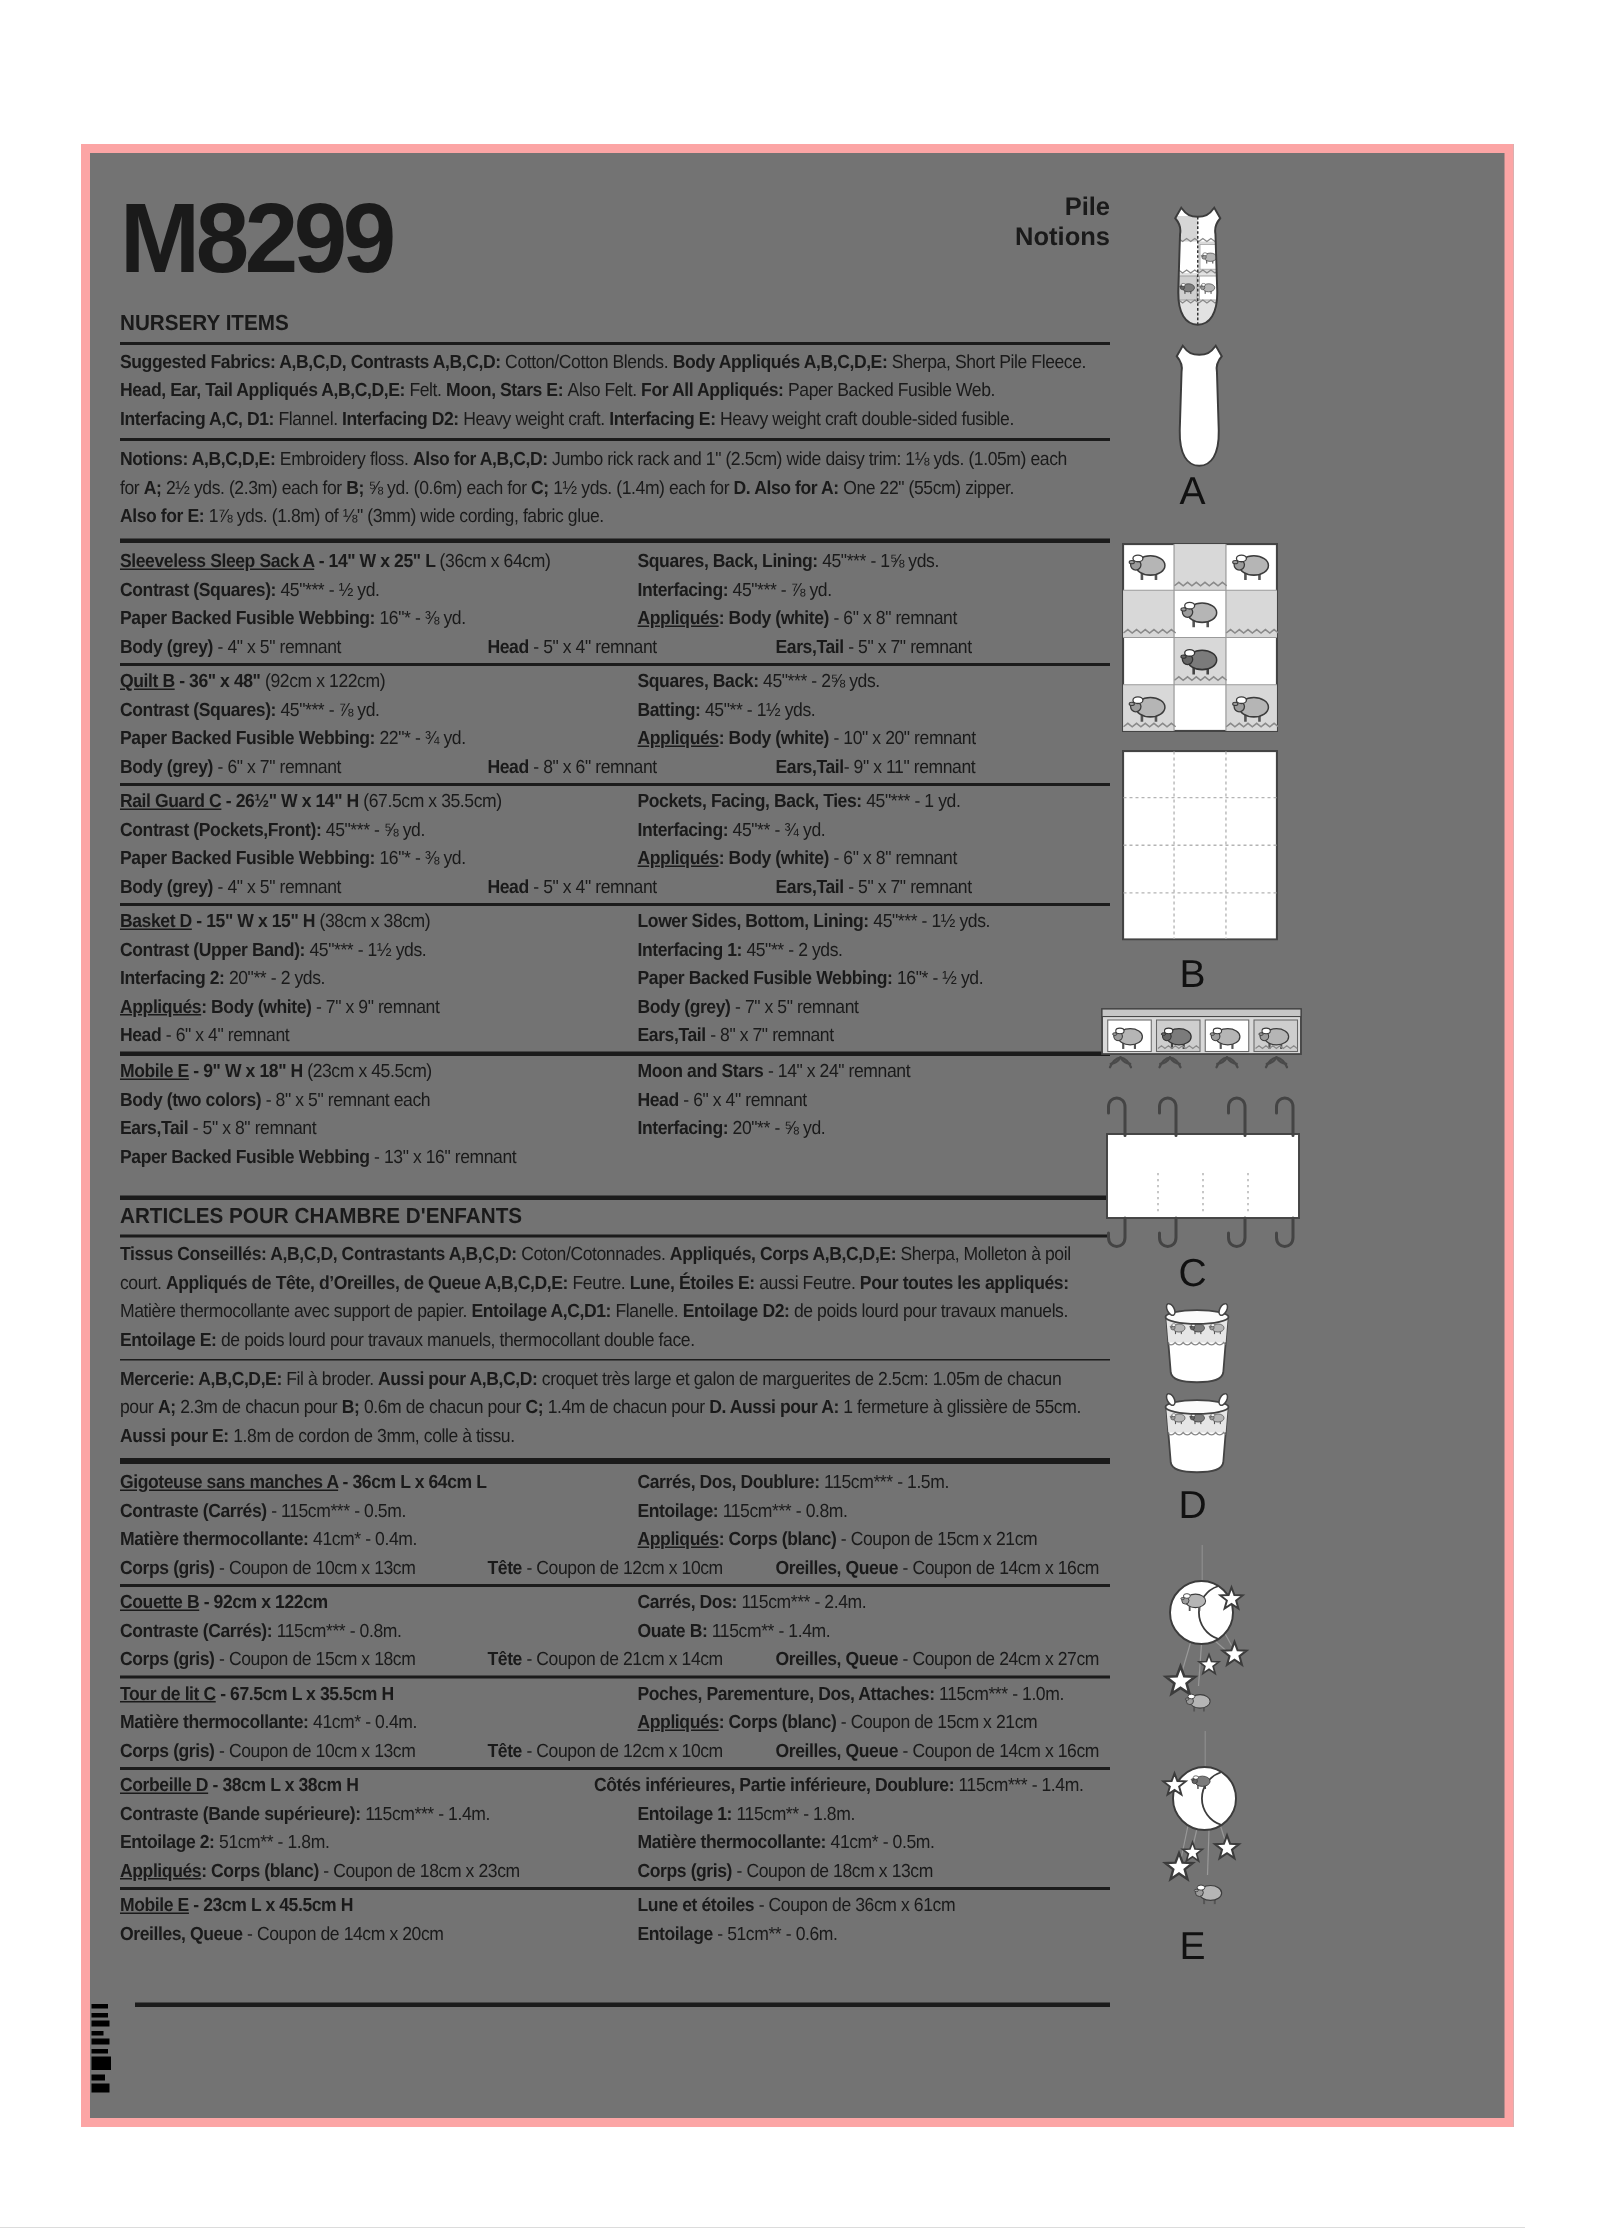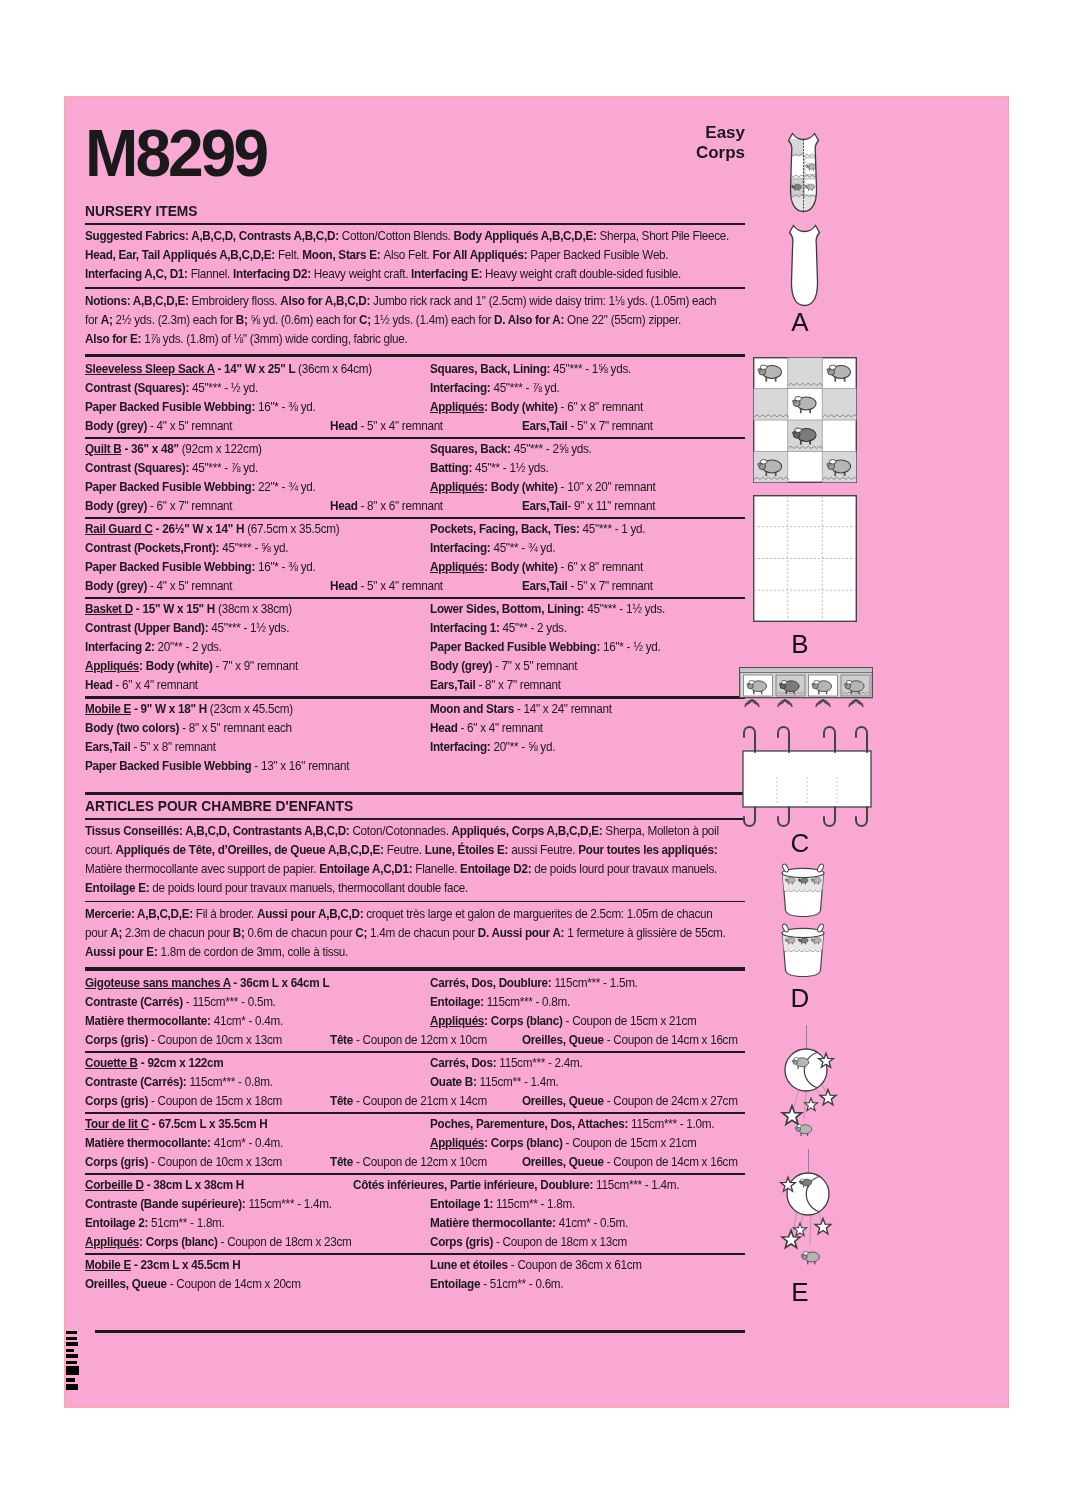--- a/index.html
+++ b/index.html
@@ -1,35 +1,35 @@
 <!DOCTYPE html>
 <html><head>
 <meta charset="utf-8">
 <style>
   html,body{margin:0;padding:0;background:#ffffff;}
   body{width:1080px;height:1485px;position:relative;overflow:hidden;
        font-family:"Liberation Sans","DejaVu Sans",sans-serif;color:#1a1a1a;}
-  .page{position:absolute;left:64px;top:96px;width:943px;height:1310px;
-        background:#f9a8d4;border:1px solid #fca5a5;}
+  .page{position:absolute;left:54px;top:96px;width:943px;height:1310px;
+        background:#737373;border:6px solid #fca5a5;}
   .content{position:absolute;left:20px;top:0;width:660px;}
   .hdr{display:flex;justify-content:space-between;align-items:flex-start;margin-top:20px;height:80px;}
   .pattern-number{font-size:66px;font-weight:bold;letter-spacing:-3px;line-height:72px;
                   transform:scaleX(.97);transform-origin:0 0;}
   .difficulty{text-align:right;font-weight:bold;font-size:17px;line-height:20px;margin-top:6px;}
   .sec-title{font-weight:bold;font-size:14.5px;line-height:17px;margin-top:6px;
              transform:scaleX(.95);transform-origin:0 50%;white-space:nowrap;}
   .rule{background:#1b1b1b;height:2px;margin:3px 0 2px 0;}
   .rule.r1{height:1.6px;margin:3px 0;}
   .rule.r3{height:3.2px;margin:5px 0 3px 0;}
   .rule.ri{height:2.2px;margin:1px 0;}
   .ln,.cell{font-size:12.6px;letter-spacing:-.3px;line-height:19px;height:19px;white-space:nowrap;
             transform:scaleX(.93);transform-origin:0 50%;}
   .row{display:grid;}
   .t2{grid-template-columns:345px 1fr;}
-  .t2w{grid-template-columns:268px 1fr;}
+  .t2w{grid-template-columns:268px 1fr;gap:48px;}
   .t3{grid-template-columns:245px 192px 1fr;}
   .sg-b{font-weight:bold;}
   .sg-bu{font-weight:bold;text-decoration:underline;}
   .frblock{margin-top:16px;}
   .final-rule{background:#1b1b1b;height:2.4px;margin:36px 0 0 10px;width:650px;}
   .fig{position:absolute;}
   .fig-label{position:absolute;width:70px;text-align:center;font-size:26px;font-weight:400;color:#111;}
   .regmark{position:absolute;left:1px;top:1234px;display:flex;flex-direction:column;gap:2.5px;align-items:flex-start;}
   .regmark div{background:#000;}
 </style>
@@ -64,22 +64,22 @@
     <path id="zzc" d="M0,0 l2.9,-2.3 l2.9,2.3 l2.9,-2.3 l2.9,2.3 l2.9,-2.3 l2.9,2.3 l2.9,-2.3 l2.9,2.3 l2.9,-2.3 l2.9,2.3 l2.9,-2.3 l2.9,2.3" stroke="#8a8a8a" stroke-width="1" fill="none"></path>
   </defs>
 </svg>
 
 <div class="page">
 
   <div class="content">
     <div class="hdr">
       <div class="pattern-number">M8299</div>
       <div class="difficulty">
-        <div>Easy</div>
-        <div>Corps</div>
+        <div>Pile</div>
+        <div>Notions</div>
       </div>
     </div>
 
     <div class="sec-title">NURSERY ITEMS</div>
     <div class="rule"></div>
     <div id="en-fabrics">
         <div class="ln"><span class="sg-b">Suggested Fabrics: A,B,C,D, Contrasts A,B,C,D: </span><span class="sg-r">Cotton/Cotton Blends. </span><span class="sg-b">Body Appliqués A,B,C,D,E: </span><span class="sg-r">Sherpa, Short Pile Fleece.</span></div>
         <div class="ln"><span class="sg-b">Head, Ear, Tail Appliqués A,B,C,D,E: </span><span class="sg-r">Felt. </span><span class="sg-b">Moon, Stars E: </span><span class="sg-r">Also Felt. </span><span class="sg-b">For All Appliqués: </span><span class="sg-r">Paper Backed Fusible Web.</span></div>
         <div class="ln"><span class="sg-b">Interfacing A,C, D1: </span><span class="sg-r">Flannel. </span><span class="sg-b">Interfacing D2: </span><span class="sg-r">Heavy weight craft. </span><span class="sg-b">Interfacing E: </span><span class="sg-r">Heavy weight craft double-sided fusible.</span></div>
       </div>

